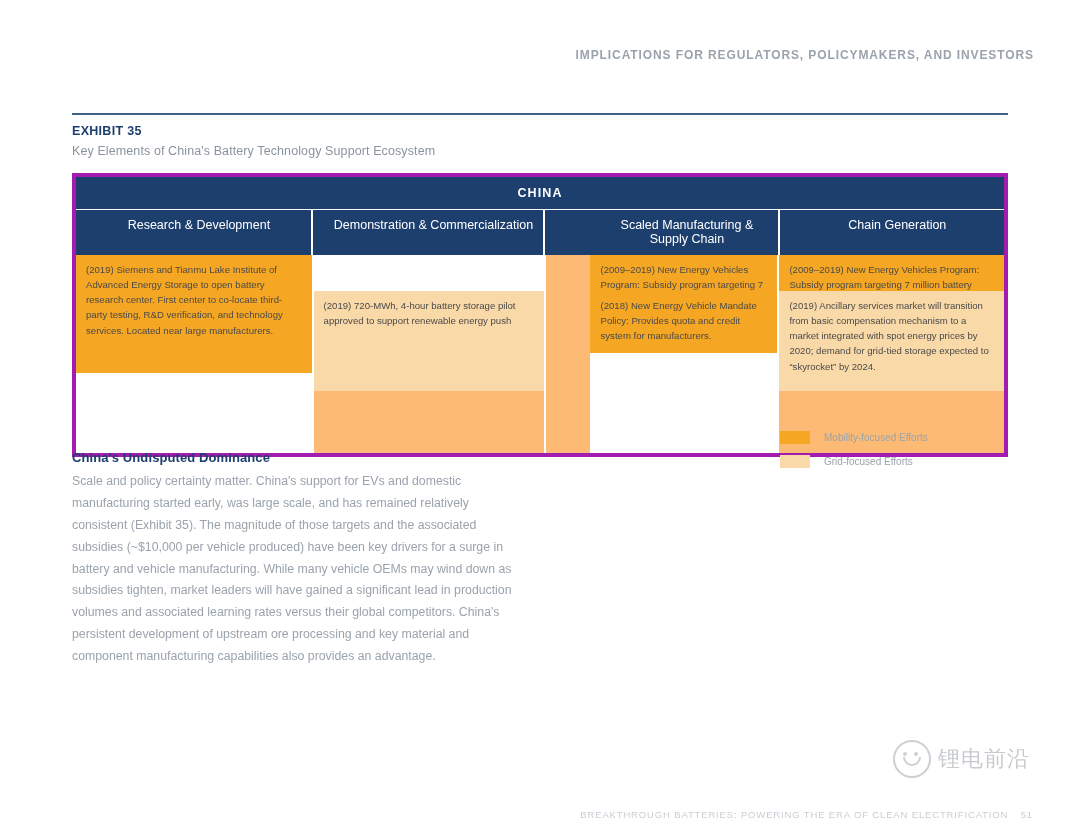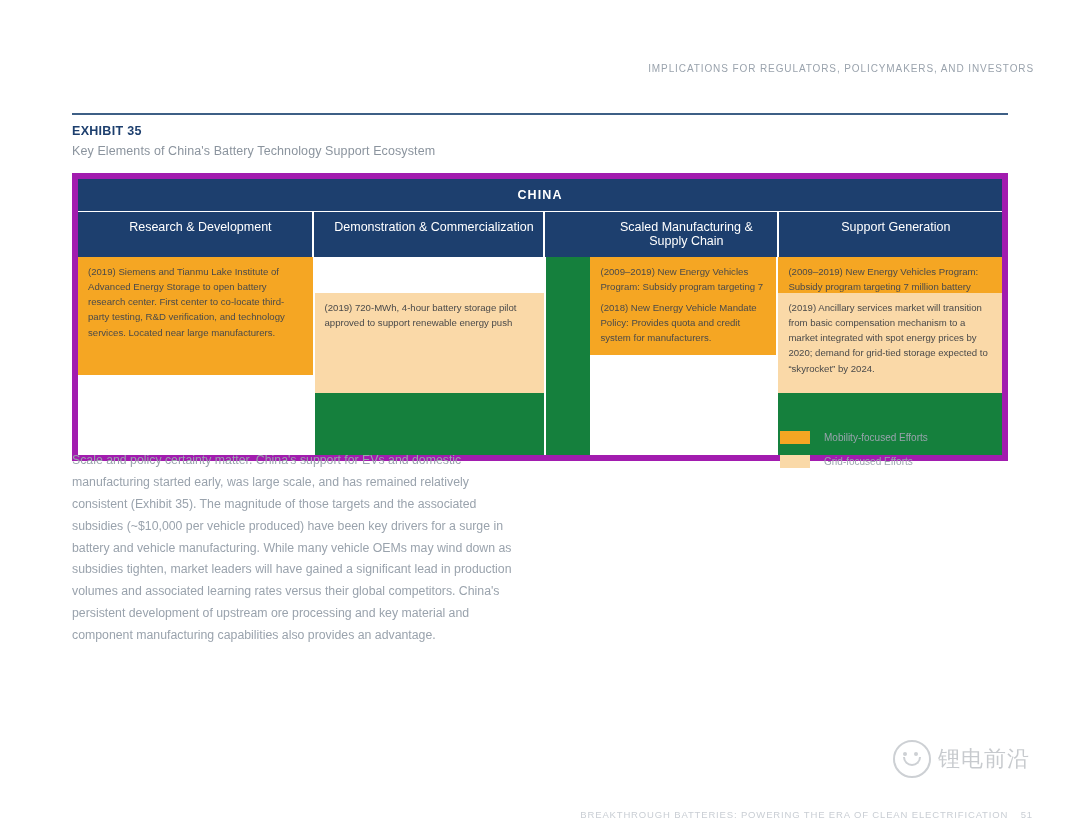--- a/index.html
+++ b/index.html
@@ -12,26 +12,26 @@
     height: 834px;
     position: relative;
     font-family: "Liberation Sans", sans-serif;
     overflow: hidden;
     -webkit-font-smoothing: antialiased;
   }
 
   
   .running-head {
     position: absolute;
-    top: 63px;
+    top: 48px;
     right: 46px;
-    font-size: 10px;
+    font-size: 12px;
     letter-spacing: 0.9px;
     color: #9aa3ad;
-    font-weight: 400;
+    font-weight: 700;
     white-space: nowrap;
   }
 
   
   .rule {
     position: absolute;
     left: 72px;
     top: 113px;
     width: 936px;
     height: 2px;
@@ -54,23 +54,23 @@
     color: #8b949e;
     letter-spacing: 0.1px;
   }
 
   
   .table-wrap {
     position: absolute;
     left: 72px;
     top: 173px;
     width: 936px;
-    border: 6px solid #a21caf;
-    box-sizing: border-box;
-    background: #15803d;
+    border: 4px solid #a21caf;
+    box-sizing: border-box;
+    background: #fdba74;
   }
   .hdr-top {
     background: #1d3f6e;
     color: #ffffff;
     text-align: center;
     font-size: 12.5px;
     font-weight: bold;
     letter-spacing: 1.1px;
     padding: 9px 0 9px 0;
     border-bottom: 1px solid #ffffff;
@@ -236,21 +236,21 @@
 <div class="exhibit-title">Key Elements of China's Battery Technology Support Ecosystem</div>
 
 <div class="table-wrap">
 
   <div class="hdr-top">CHINA</div>
 
   <div class="hdr-row">
     <div class="hdr-cell c1">Research &amp; Development</div>
     <div class="hdr-cell c2">Demonstration &amp; Commercialization</div>
     <div class="hdr-cell c3">Scaled Manufacturing &amp; Supply Chain</div>
-    <div class="hdr-cell c4">Support Generation</div>
+    <div class="hdr-cell c4">Chain Generation</div>
   </div>
 
   <div class="body-row">
 
     <div class="col c1">
       <div class="cell mobility h-a" style="height:118px">(2019) Siemens and Tianmu Lake Institute of Advanced Energy Storage to open battery research center. First center to co-locate third-party testing, R&amp;D verification, and technology services. Located near large manufacturers.</div>
       <div class="cell empty" style="height:80px"></div>
     </div>
 
     <div class="col c2">
@@ -277,20 +277,21 @@
     <div class="legend-swatch" style="background:#f5a623"></div>
     <div class="legend-label">Mobility-focused Efforts</div>
   </div>
   <div class="legend-item">
     <div class="legend-swatch" style="background:#fad9a8"></div>
     <div class="legend-label">Grid-focused Efforts</div>
   </div>
 </div>
 
 <div class="article">
+  <h3>China's Undisputed Dominance</h3>
   <p>Scale and policy certainty matter. China's support for EVs and domestic manufacturing started early, was large scale, and has remained relatively consistent (Exhibit 35). The magnitude of those targets and the associated subsidies (~$10,000 per vehicle produced) have been key drivers for a surge in battery and vehicle manufacturing. While many vehicle OEMs may wind down as subsidies tighten, market leaders will have gained a significant lead in production volumes and associated learning rates versus their global competitors. China's persistent development of upstream ore processing and key material and component manufacturing capabilities also provides an advantage.</p>
 </div>
 
 <div class="footer">
   <span>BREAKTHROUGH BATTERIES: POWERING THE ERA OF CLEAN ELECTRIFICATION</span>
   <span class="pageno">51</span>
 </div>
 
 <div class="watermark">
   <div class="wm-logo">

